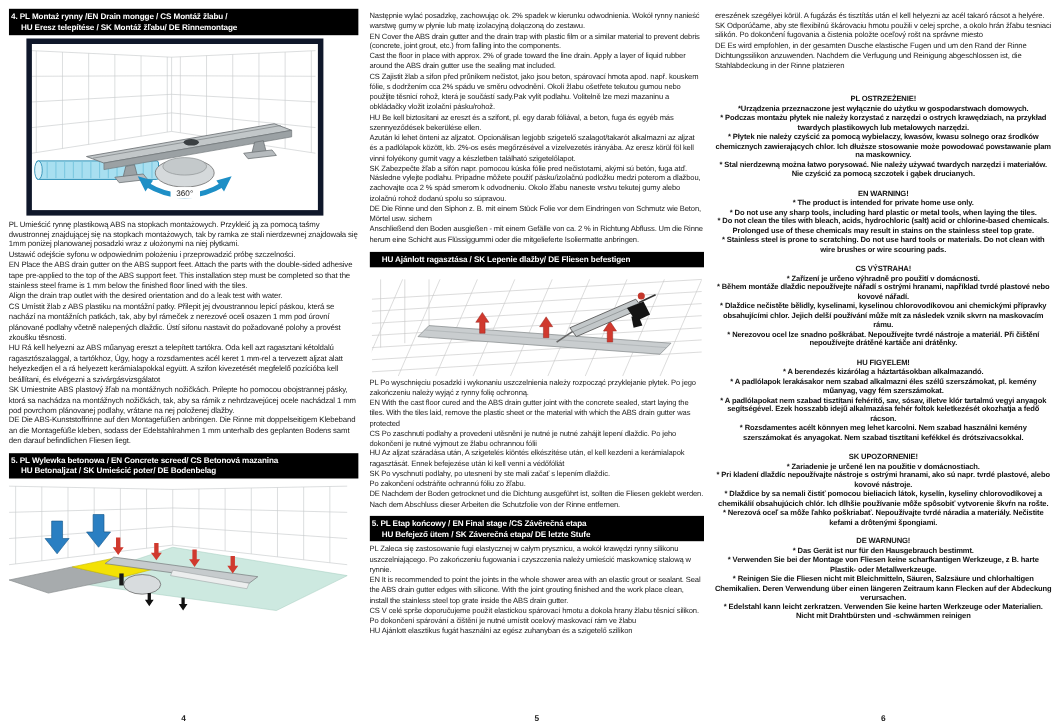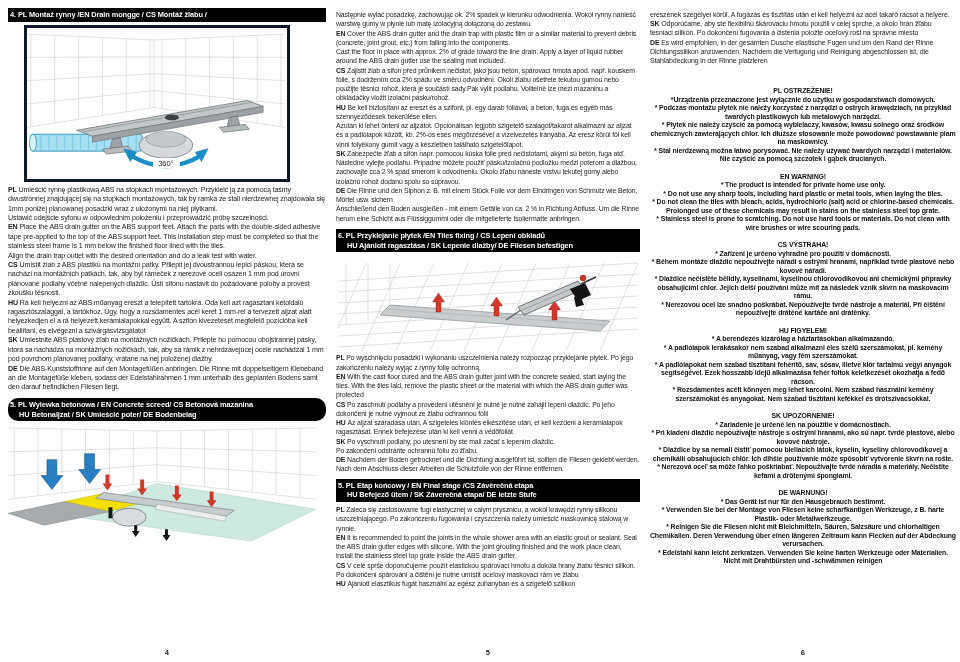--- a/index.html
+++ b/index.html
@@ -11,46 +11,47 @@
   .page { position:relative; box-sizing:border-box; overflow:hidden; height:656px; }
   .page-4 { width:320px; }
   .page-5 { width:306px; }
   .page-6 { width:308px; }
 
   .sec-header { background:#000; color:#fff; font-weight:bold; font-size:7.4px; line-height:9.8px; padding:2px 3px 2px 2px; margin:2px 0 3px 0; letter-spacing:-0.1px; }
   .sec-header .l2 { padding-left:9px; }
 
   .paras { }
   .para { margin:0; font-size:7.1px; line-height:9.4px; letter-spacing:-0.12px; }
-  .para b { font-weight:bold; }
+  .para b { font-weight:normal; }
   .page-5 .para { font-size:6.9px; line-height:9.25px; }
   .page-6 .para { font-size:7px; line-height:9.2px; }
 
   figure { margin:0; }
-  .fig1 { width:260px; margin:2px 0 4px 16px; border:3px solid #0f172a; }
+  .fig1 { width:260px; margin:2px 0 4px 16px; border:5px solid #0f172a; }
   .fig2 { width:308px; margin:2px 0 2px 0; }
   .fig3 { width:300px; margin:1px 0 2px 2px; }
   svg { display:block; }
 
   .warn-wrap { margin-top:22px; }
   .warn-block { margin:0 0 9px 0; text-align:center; font-weight:bold; font-size:6.9px; line-height:8.5px; letter-spacing:-0.1px; color:#111; }
   .warn-title { }
   .warn-item { }
 
   .caption { margin-top:3px; }
   .pageno { position:absolute; bottom:5px; left:0; right:0; text-align:center; font-size:7.6px; font-weight:bold; color:#222; }
 </style>
 </head>
 <body>
 
 <div class="spread">
 
   <section class="page page-4">
     <header class="sec-header">
       <div class="l1">4. PL Montaż rynny /EN Drain mongge /  CS  Montáž žlabu /</div>
+      <div class="l2">HU Eresz telepítése / SK Montáž žľabu/ DE Rinnemontage</div>
     </header>
 
     <figure class="fig1">
       <svg viewBox="0 0 260 152" width="258" height="151">
         <g stroke="#c9cdce" stroke-width="0.6" fill="none">
           <path d="M4 6.2V99.4 M28 7.3V95.6 M52 8.4V91.9 M76 9.6V88.1 M100 10.7V84.4 M124 11.8V80.6"></path>
           <path d="M0 6L128 12 M0 29.5L128 29 M0 53L128 46 M0 76.5L128 63 M0 100L128 80"></path>
           <path d="M136 11.6V81.2 M160 10.5V84.8 M184 9.5V88.5 M208 8.4V92.1 M232 7.3V95.8 M256 6.2V99.4"></path>
           <path d="M128 12L260 6 M128 29L260 29.5 M128 46L260 53 M128 63L260 76.5 M128 80L260 100"></path>
           <path d="M128 12V80"></path>
@@ -92,21 +93,21 @@
         <p class="para"><b>PL </b>Umieścić rynnę plastikową ABS na stopkach montażowych. Przykleić ją za pomocą taśmy dwustronnej znajdującej się na stopkach montażowych, tak by ramka ze stali nierdzewnej znajdowała się 1mm poniżej planowanej posadzki wraz z ułożonymi na niej płytkami.</p>
         <p class="para">Ustawić odejście syfonu w odpowiednim położeniu i przeprowadzić próbę szczelności.</p>
         <p class="para"><b>EN </b>Place the ABS drain gutter on the ABS support feet. Attach the parts with the double-sided adhesive tape pre-applied to the top of the ABS support feet. This installation step must be completed so that the stainless steel frame is 1 mm below the finished floor lined with the tiles.</p>
         <p class="para">Align the drain trap outlet with the desired orientation and do a leak test with water.</p>
         <p class="para"><b>CS </b>Umístit žlab z ABS plastiku na montážní patky. Přilepit jej dvoustrannou lepicí páskou, která se nachází na montážních patkách, tak, aby byl rámeček z nerezové oceli osazen 1 mm pod úrovní plánované podlahy včetně nalepených dlaždic.  Ústí sifonu nastavit do požadované polohy a provést zkoušku těsnosti.</p>
         <p class="para"><b>HU </b>Rá kell helyezni az ABS műanyag ereszt a telepített tartókra. Oda kell azt ragasztani kétoldalú ragasztószalaggal, a tartókhoz, Úgy, hogy a rozsdamentes acél keret 1 mm-rel a tervezett aljzat alatt helyezkedjen el a rá helyezett kerámialapokkal együtt. A szifon kivezetését megfelelő pozícióba kell beállítani, és elvégezni a szivárgásvizsgálatot</p>
         <p class="para"><b>SK </b>Umiestnite ABS plastový žľab na montážnych nožičkách. Prilepte ho pomocou obojstrannej pásky, ktorá sa nachádza na montážnych nožičkách, tak, aby sa rámik z nehrdzavejúcej ocele nachádzal 1 mm pod povrchom plánovanej podlahy, vrátane na nej položenej dlažby.</p>
         <p class="para"><b>DE </b>Die ABS-Kunststoffrinne auf den Montagefüßen anbringen. Die Rinne mit doppelseitigem Klebeband an die Montagefüße kleben, sodass der Edelstahlrahmen 1 mm unterhalb des geplanten Bodens samt den darauf befindlichen Fliesen liegt.</p>
       </div>
 
-    <header class="sec-header" style="margin-top:5px;border-radius:10px;">
+    <header class="sec-header" style="margin-top:5px;">
       <div class="l1">5. PL Wylewka betonowa / EN  Concrete screed/ CS Betonová mazanina</div>
       <div class="l2">HU Betonaljzat / SK Umieścić poter/ DE Bodenbelag</div>
     </header>
 
     <figure class="fig2">
       <svg viewBox="0 0 310 122" width="308" height="121">
         <g stroke="#c9cdce" stroke-width="0.6" fill="none">
           <path d="M0 4L150 7 M0 28L150 24 M0 52L150 41 M0 76L150 58"></path>
           <path d="M6 4.1V75.3 M30 4.6V72.4 M54 5.1V69.5 M78 5.6V66.6 M102 6V63.8 M126 6.5V60.9"></path>
           <path d="M150 7L310 4 M150 24L310 28 M150 41L310 52 M150 58L310 76"></path>
@@ -153,21 +154,20 @@
         <p class="para"><b>CS </b>Zajistit žlab a sifon před průnikem nečistot, jako jsou beton, spárovací hmota apod. např. kouskem fólie, s dodržením cca 2% spádu ve směru odvodnění.  Okolí žlabu ošetřete tekutou gumou nebo použijte těsnicí rohož, která je součástí sady.Pak vylít podlahu. Volitelně lze mezi mazaninu a obkládačky vložit izolační pásku/rohož.</p>
         <p class="para"><b>HU </b>Be kell biztosítani az ereszt és a szifont, pl. egy darab fóliával, a beton, fuga és egyéb más szennyeződések bekerülése ellen.</p>
         <p class="para">Azután ki lehet önteni az aljzatot. Opcionálisan legjobb szigetelő szalagot/takarót alkalmazni az aljzat és a padlólapok között, kb. 2%-os esés megőrzésével a vízelvezetés irányába. Az eresz körül föl kell vinni folyékony gumit vagy a készletben található szigetelőlapot.</p>
         <p class="para"><b>SK </b>Zabezpečte žľab a sifón napr. pomocou kúska fólie pred nečistotami, akými sú betón, fuga atď.</p>
         <p class="para">Následne vylejte podlahu. Prípadne môžete použiť pásku/izolačnú podložku medzi poterom a dlažbou, zachovajte cca 2 % spád smerom k odvodneniu.  Okolo žľabu naneste vrstvu tekutej gumy alebo izolačnú rohož dodanú spolu so súpravou.</p>
         <p class="para"><b>DE </b>Die Rinne und den Siphon z. B. mit einem Stück Folie vor dem Eindringen von Schmutz wie Beton, Mörtel usw. sichern</p>
         <p class="para">Anschließend den Boden ausgießen - mit einem Gefälle von ca. 2 % in Richtung Abfluss. Um die Rinne herum eine Schicht aus Flüssiggummi oder die mitgelieferte Isoliermatte anbringen.</p>
       </div>
 
     <header class="sec-header" style="margin-top:6px;">
-      <div class="l1">6. PL Przyklejanie płytek /EN Tiles fixing / CS Lepení obkladů</div>
       <div class="l2">HU Ajánlott ragasztása / SK Lepenie dlažby/ DE Fliesen befestigen</div>
     </header>
 
     <figure class="fig3">
       <svg viewBox="0 0 300 96" width="300" height="96">
         <g stroke="#c9c9c9" stroke-width="0.6" fill="none">
           <path d="M0 26L300 8 M0 37L300 19 M0 48L300 30 M0 59L300 41 M0 70L300 52 M0 81L300 63 M0 92L300 74"></path>
           <path d="M-10 96L28 8 M24 96L62 8 M58 96L96 8 M92 96L130 8 M126 96L164 8 M160 96L198 8 M194 96L232 8 M228 96L266 8 M262 96L300 8"></path>
           <path d="M8 8V70 M30 8V66 M52 8V62"></path>
         </g>

